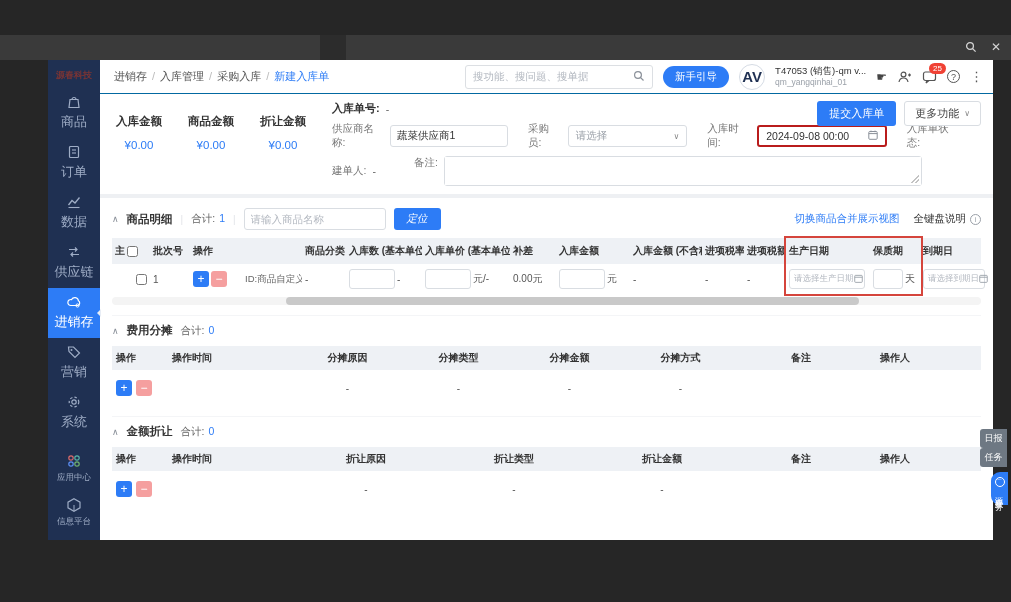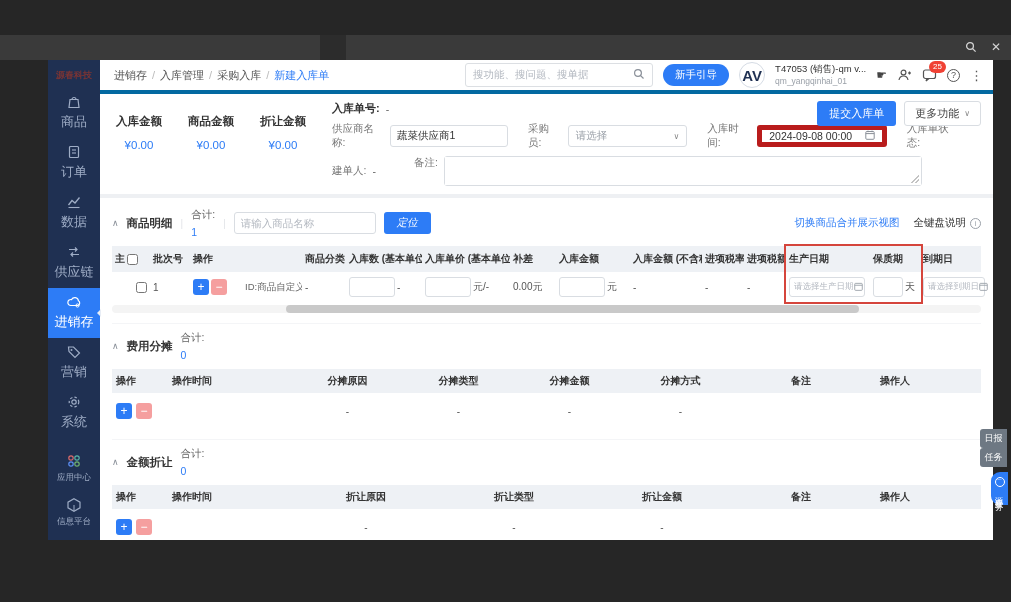--- a/index.html
+++ b/index.html
@@ -19,21 +19,21 @@
   .logo { color:#7b3434; font-weight:bold; font-size:9px; padding:9px 1px 6px; white-space:nowrap; }
   .side-item { width:100%; padding:6px 0 7px; display:flex; flex-direction:column; align-items:center; gap:3px; color:#9fadc6; font-size:13px; cursor:pointer; position:relative; }
   .side-item svg { display:block; }
   .side-item.active { background:#2d7cf6; color:#fff; }
   .side-item.active::after { content:""; position:absolute; right:-1px; top:50%; margin-top:-4px; border:4px solid transparent; border-right-color:#e8edf5; }
   .side-spacer { flex:1; }
   .side-bottom { font-size:8.5px; }
 
   
   .main { flex:1; display:flex; flex-direction:column; min-width:0; }
-  .topnav { height:34px; border-bottom:4px solid #0369a1; display:flex; align-items:center; padding:0 10px 0 14px; background:#fff; flex-shrink:0; }
+  .topnav { height:34px; border-bottom:1px solid #0369a1; display:flex; align-items:center; padding:0 10px 0 14px; background:#fff; flex-shrink:0; }
   .crumb { font-size:11px; color:#555; white-space:nowrap; }
   .crumb .sep { color:#bbb; margin:0 5px; }
   .crumb .current { color:#2d7cf6; }
   .nav-right { margin-left:auto; display:flex; align-items:center; gap:10px; }
   .searchbox { width:188px; height:24px; border:1px solid #dcdfe3; border-radius:3px; display:flex; align-items:center; justify-content:space-between; padding:0 7px; color:#b3b8c0; font-size:10.5px; background:#fff; }
   .guide-btn { background:#2d7cf6; color:#fff; border:none; border-radius:12px; font-size:10.5px; padding:4px 12px; cursor:pointer; white-space:nowrap; }
   .avatar { width:26px; height:26px; border-radius:50%; border:1px solid #d5dbe4; color:#1f3052; font-weight:bold; font-size:15px; display:flex; align-items:center; justify-content:center; flex-shrink:0; }
   .user-block { font-size:9.5px; color:#333; line-height:1.3; white-space:nowrap; }
   .user-sub { color:#9aa0a8; font-size:8.5px; }
   .hand { font-size:12px; color:#444; }
@@ -59,33 +59,33 @@
   .sum-value { color:#2d7cf6; font-size:11.5px; margin-top:10px; }
   .formgrid { flex:1; display:flex; flex-direction:column; gap:6px; padding-top:3px; font-size:10.5px; color:#777; min-width:0; }
   .frow { display:flex; align-items:center; gap:6px; }
   .order-no-label { font-weight:bold; color:#333; font-size:11px; }
   .dashv { color:#666; }
   .ipt { height:22px; border:1px solid #d9dde2; border-radius:3px; font-size:10.5px; padding:0 6px; color:#333; background:#fff; }
   .ipt::placeholder { color:#b3b8c0; }
   .supplier-ipt { width:118px; }
   .fgroup { display:flex; align-items:center; gap:6px; margin-right:14px; }
   .select { width:122px; height:22px; border:1px solid #d9dde2; border-radius:3px; display:flex; align-items:center; justify-content:space-between; padding:0 7px; color:#9aa0a8; font-size:10.5px; cursor:pointer; background:#fff; }
-  .date-ipt { width:132px; height:22px; border:5px solid #b91c1c; border-radius:3px; display:flex; align-items:center; justify-content:space-between; padding:0 7px; color:#333; font-size:10.5px; cursor:pointer; background:#fff; }
+  .date-ipt { width:132px; height:22px; border:2px solid #b91c1c; border-radius:3px; display:flex; align-items:center; justify-content:space-between; padding:0 7px; color:#333; font-size:10.5px; cursor:pointer; background:#fff; }
   .remark-box { width:478px; height:30px; border:1px solid #d9dde2; border-radius:3px; position:relative; background:#fff; }
   .remark-box textarea { width:100%; height:100%; border:none; resize:none; outline:none; font-family:inherit; }
   .resize-corner { position:absolute; right:2px; bottom:2px; width:8px; height:8px; background:
      linear-gradient(135deg, transparent 50%, #c3c3c3 50%, #c3c3c3 60%, transparent 60%, transparent 72%, #c3c3c3 72%, #c3c3c3 82%, transparent 82%); pointer-events:none; }
 
   .body-card { margin-top:4px; flex:1; padding:7px 12px 0; overflow:hidden; }
 
   .sect-head { display:flex; align-items:center; gap:8px; padding:3px 0 8px; }
   .caret { color:#8a9099; font-size:9px; }
   .sect-title { font-weight:bold; font-size:11.5px; color:#333; }
   .pipe { color:#e2e4e8; font-size:10px; }
-  .total { font-size:10.5px; color:#666; display:flex; gap:4px;flex-direction:column; }
+  .total { font-size:10.5px; color:#666; display:flex; gap:4px; }
   .total b { color:#2d7cf6; font-weight:normal; }
   .search-mini { width:142px; height:22px; }
   .locate-btn { background:#2d7cf6; color:#fff; border:none; border-radius:3px; font-size:10.5px; padding:4px 13px; cursor:pointer;font-style:italic; }
   .head-links { margin-left:auto; display:flex; gap:14px; align-items:center; font-size:10.5px; }
   .link { color:#2d7cf6; cursor:pointer; }
   .kb { color:#333; display:flex; gap:4px; align-items:center; cursor:pointer; }
   .info-circle { width:11px; height:11px; border:1px solid #9aa0a8; color:#9aa0a8; border-radius:50%; font-size:7.5px; display:inline-flex; align-items:center; justify-content:center; flex-shrink:0; }
 
   
   .ptable { position:relative; }

